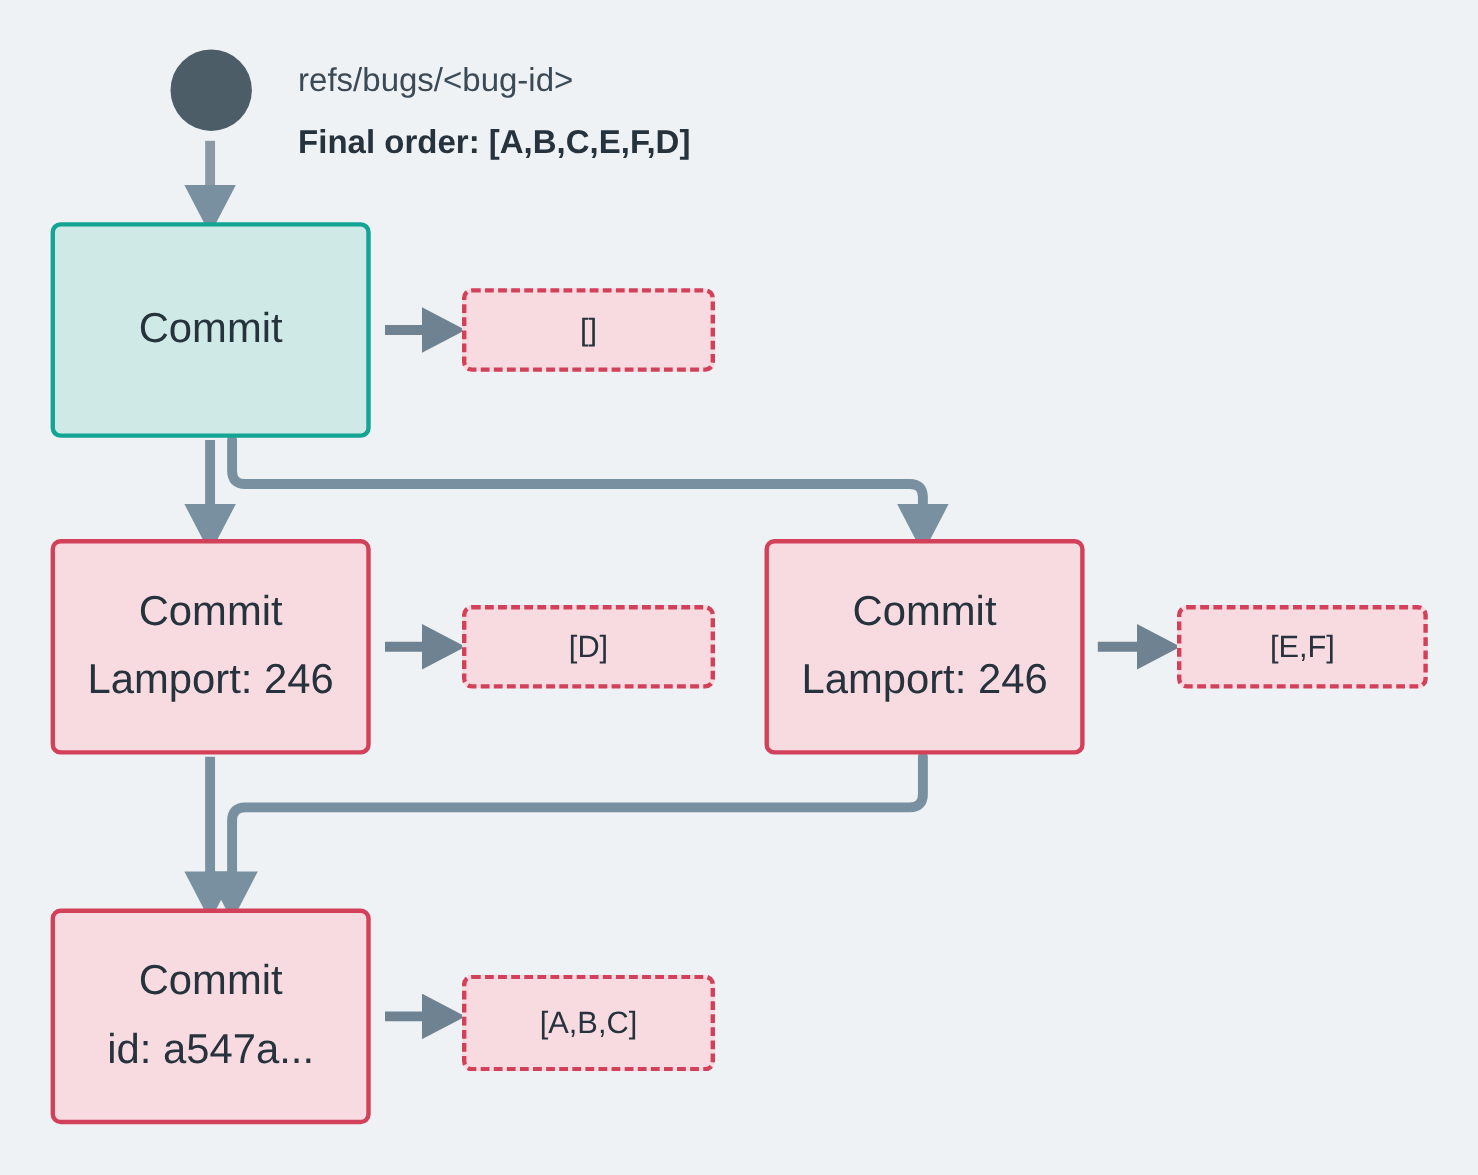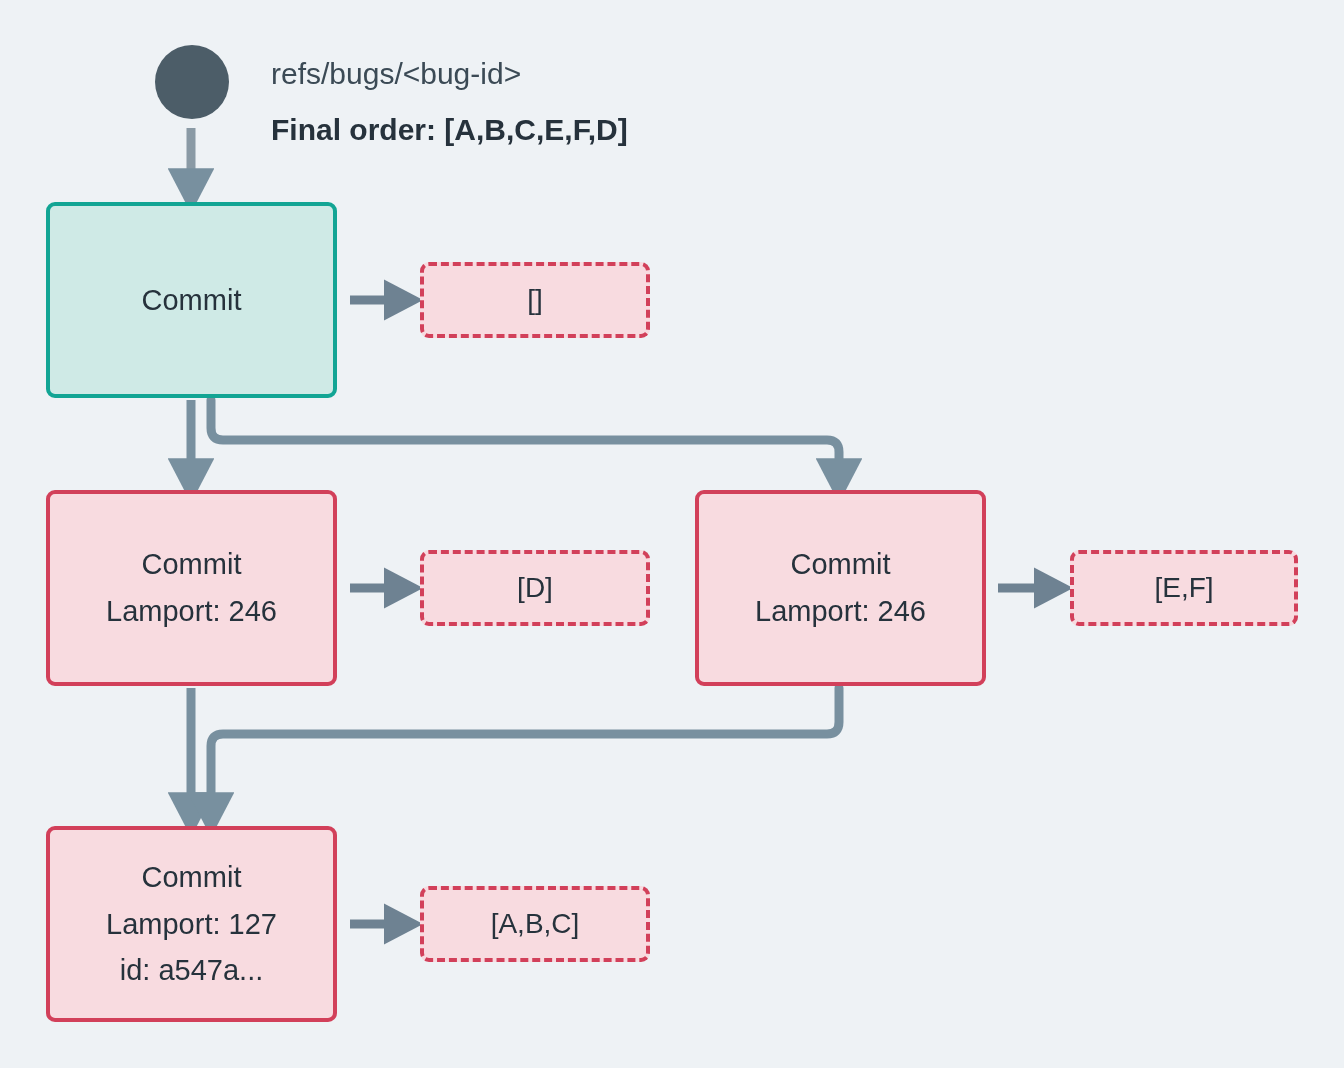--- a/index.html
+++ b/index.html
@@ -29,21 +29,21 @@
   .node {
     position: absolute;
     box-sizing: border-box;
     border-radius: 9px;
     display: flex;
     flex-direction: column;
     align-items: center;
     justify-content: center;
     text-align: center;
     color: #26323c;
-    font-size: 29px;
+    font-size: 38px;
     line-height: 1.62;
   }
   .node.commit {
     border-width: 4px;
     border-style: solid;
   }
   .node.green {
     background: #cfeae6;
     border-color: #12a594;
   }
@@ -140,20 +140,19 @@
   <div class="node commit pink" style="left:695px; top:490px; width:291px; height:196px;">
     <div class="line">Commit</div>
     <div class="line">Lamport: 246</div>
   </div>
   <div class="opbox" style="left:1070px; top:550px; width:228px; height:76px;justify-content:center;">
     <span>[E,F]</span>
   </div>
 
   <div class="node commit pink" style="left:46px; top:826px; width:291px; height:196px;">
     <div class="line">Commit</div>
-    <div class="line">Lamport: 127</div>
     <div class="line">id: a547a...</div>
   </div>
-  <div class="opbox" style="left:420px; top:886px; width:230px; height:76px;">
+  <div class="opbox" style="left:420px; top:886px; width:230px; height:88px;">
     <span>[A,B,C]</span>
   </div>
 
 </div>
 
 </body></html>

